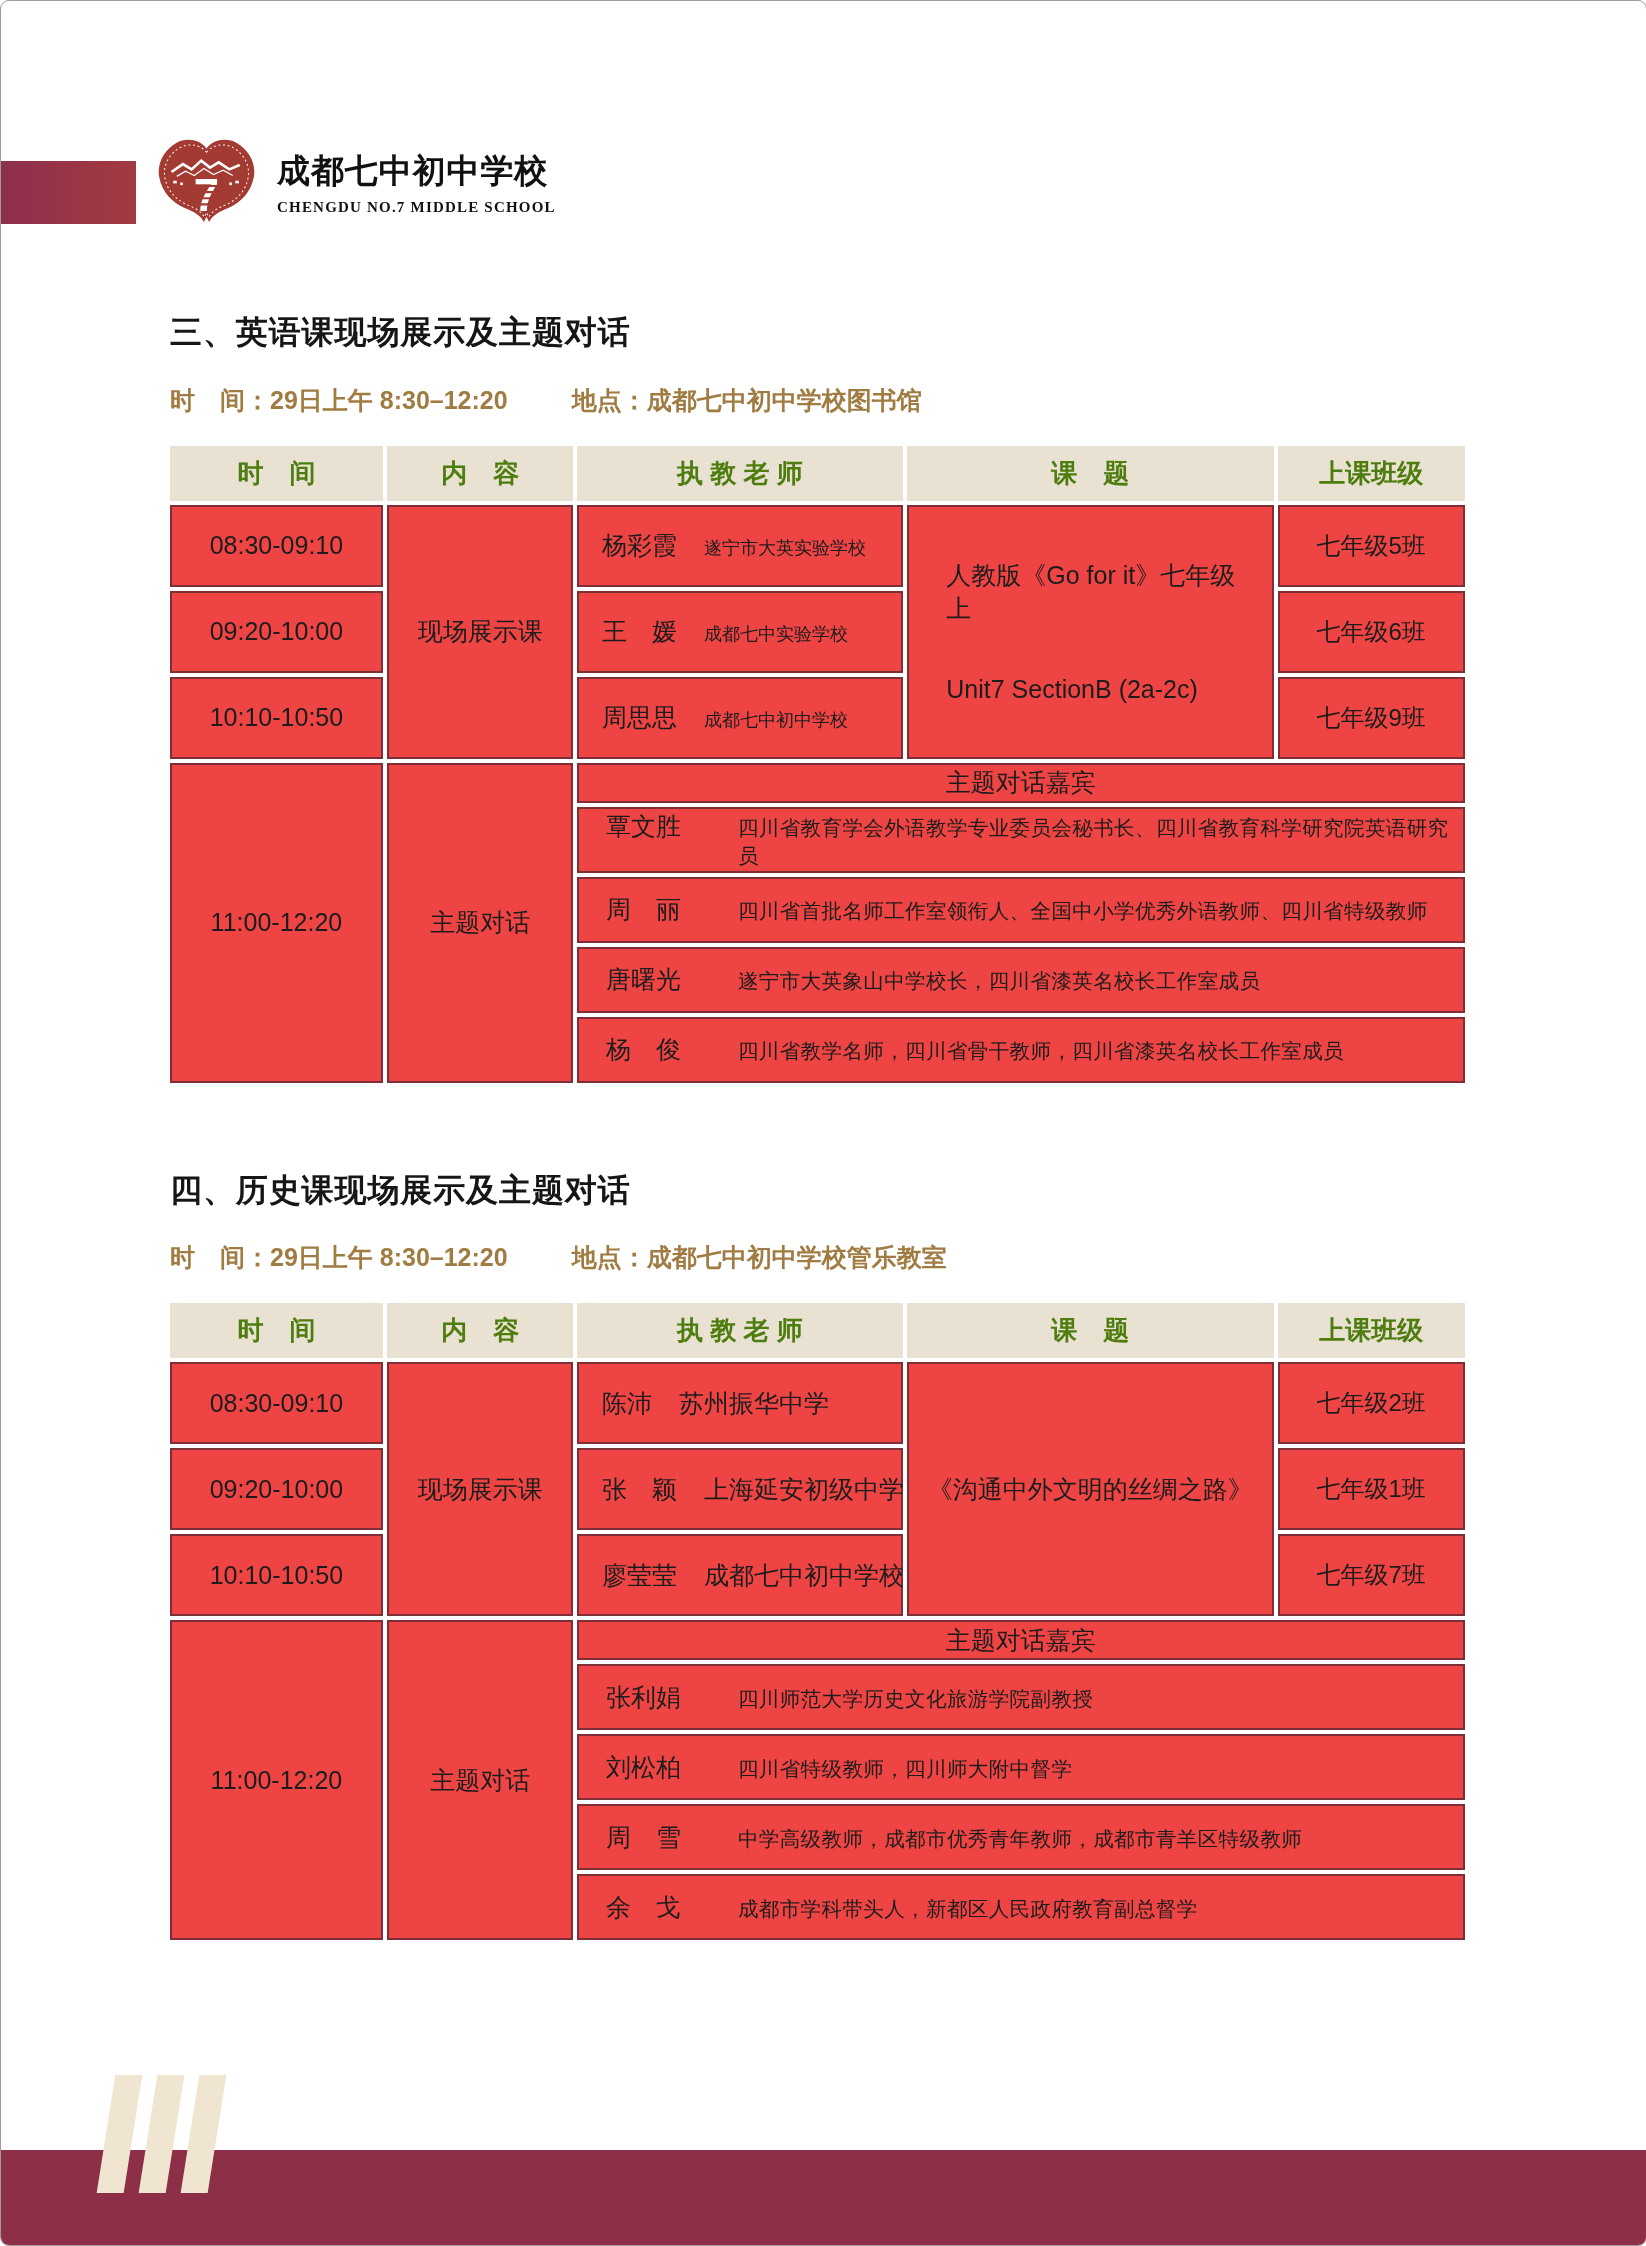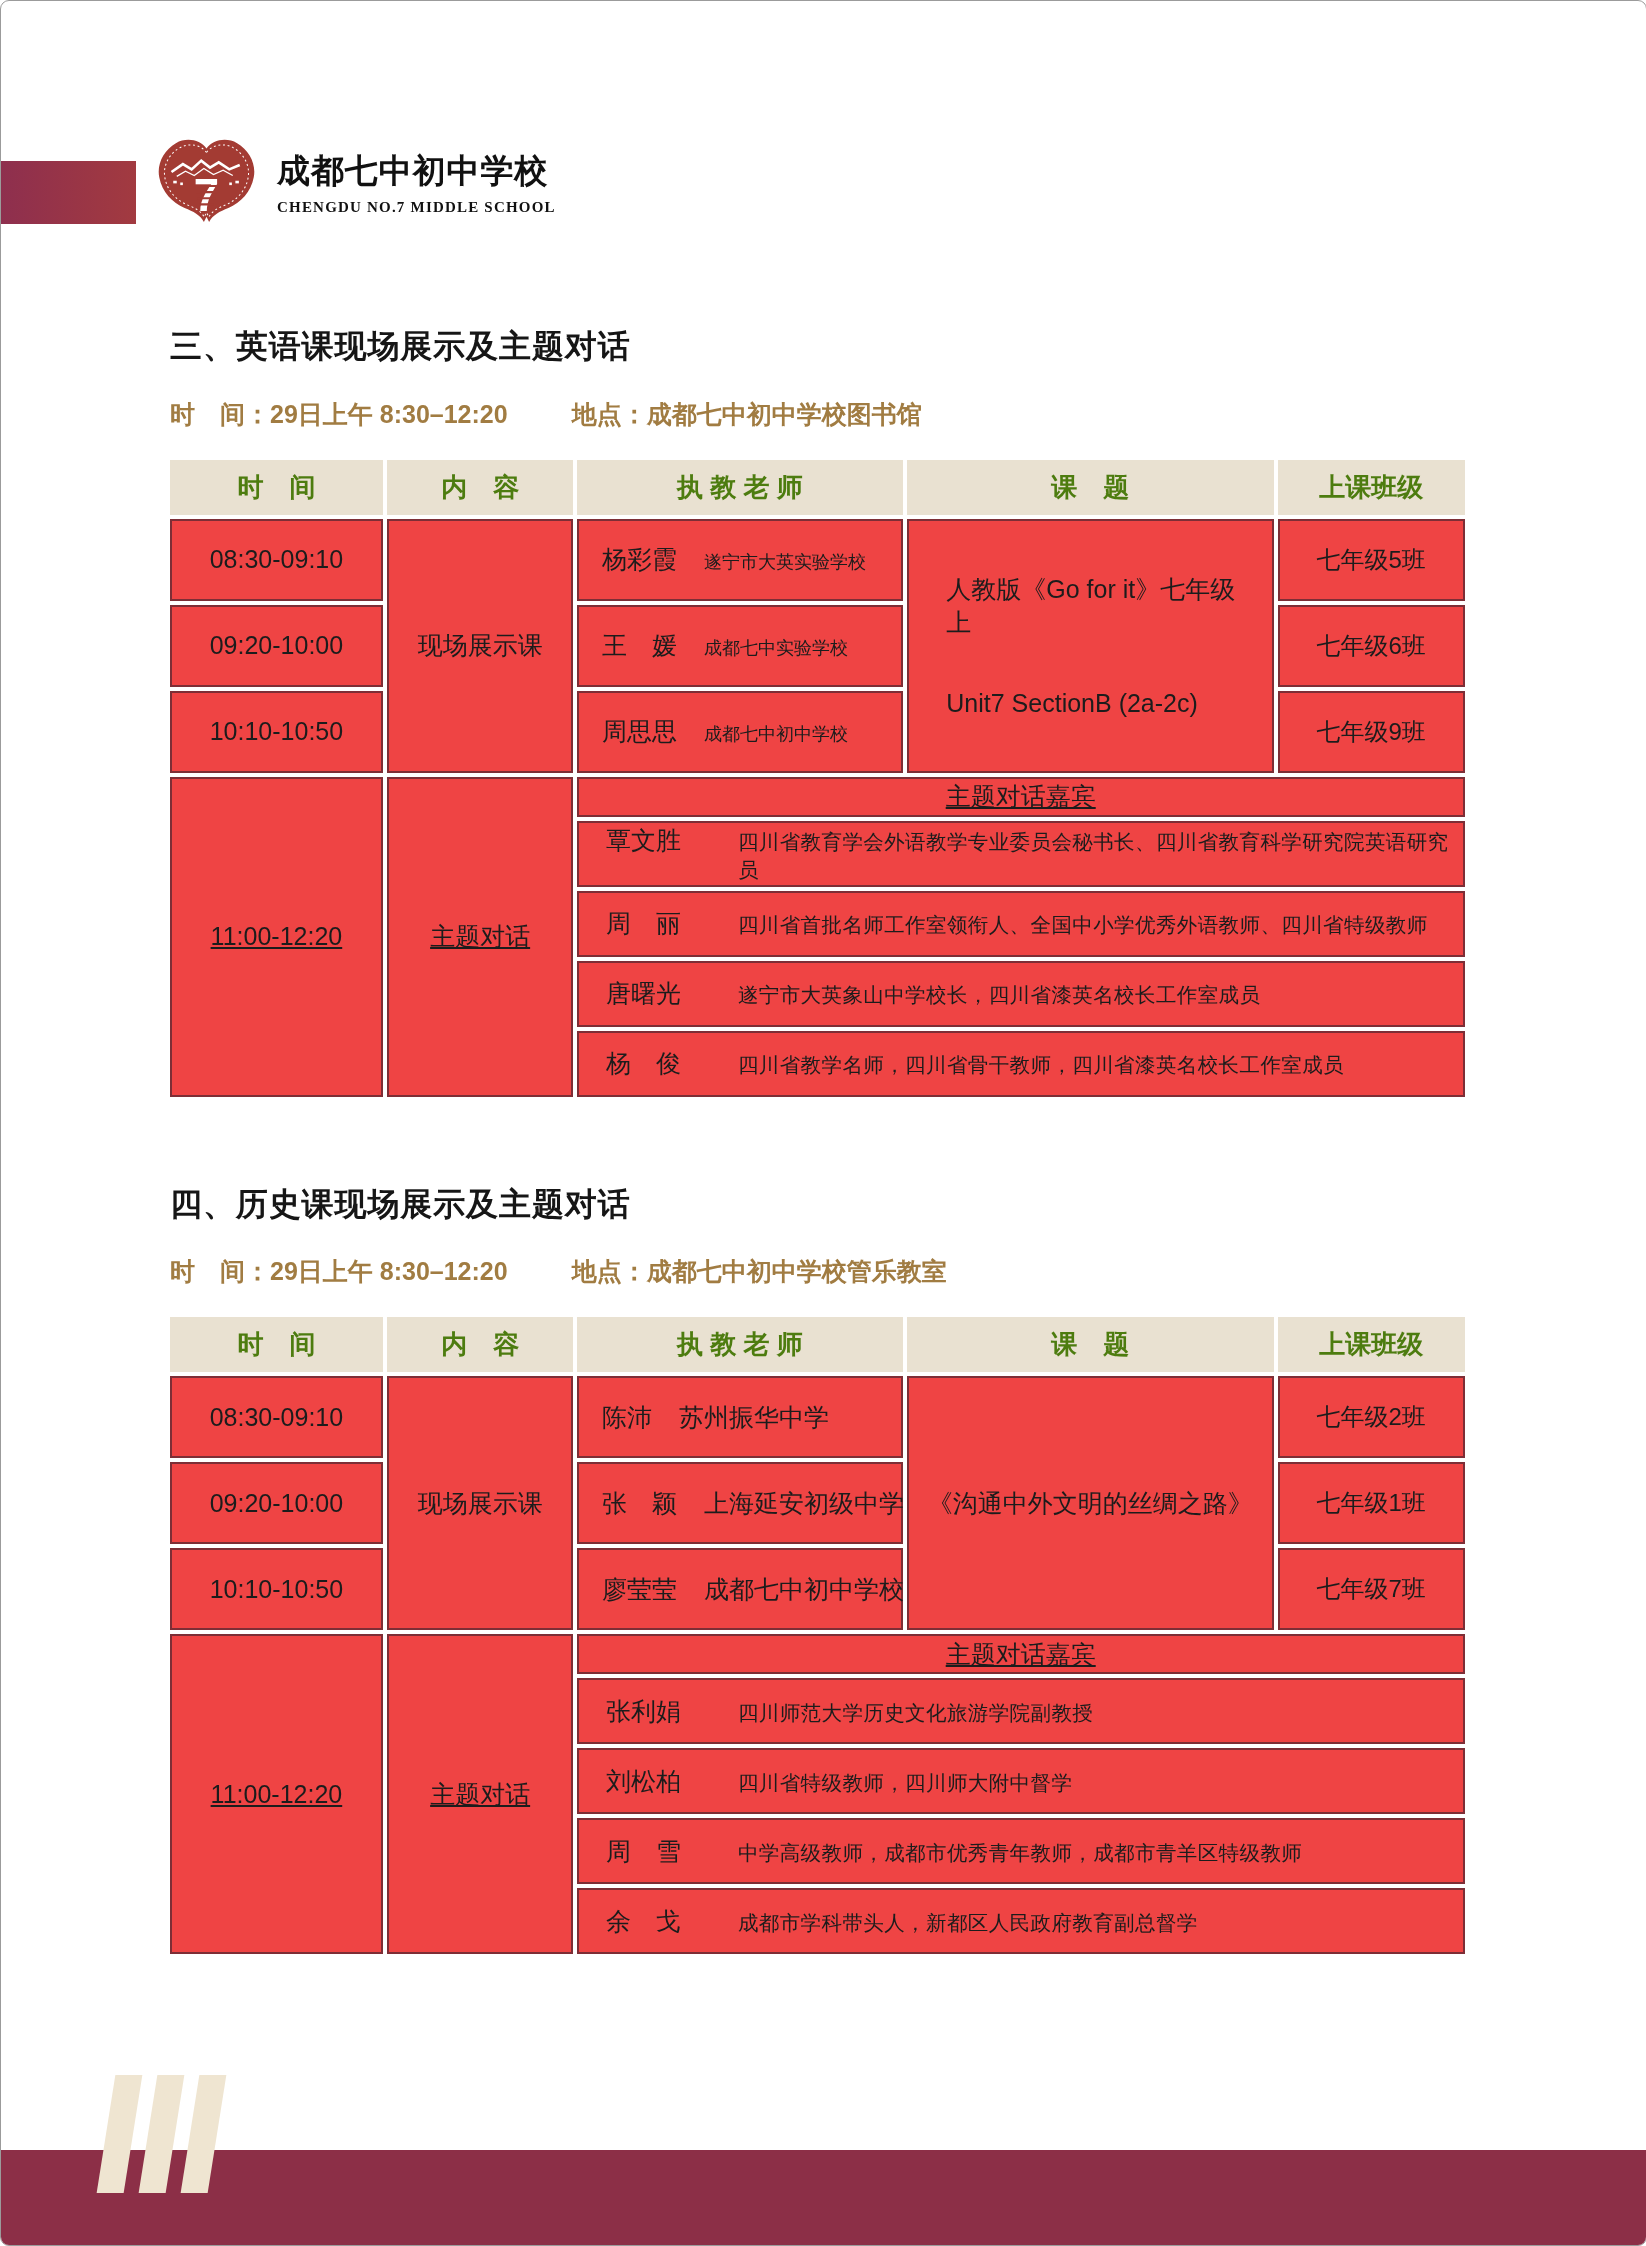--- a/index.html
+++ b/index.html
@@ -7,21 +7,21 @@
     --gold:#a17c42; --logored:#a33b33; --bar1:#8e2f4e; --bar2:#a23a40; --ink:#1c1c1c;
   }
   *{box-sizing:border-box;margin:0;padding:0;}
   body{width:1647px;height:2246px;background:#fff;font-family:"Liberation Sans","DejaVu Sans",sans-serif;color:var(--ink);}
   .page{position:absolute;inset:0;width:1647px;height:2246px;background:#fff;border:1.8px solid #9b9b9b;border-radius:9px;overflow:hidden;}
   .left-red-bar{position:absolute;left:0;top:160px;width:135px;height:63px;background:linear-gradient(90deg,var(--bar1),var(--bar2));}
   .brand{position:absolute;left:153px;top:135px;display:flex;align-items:center;gap:18px;}
   .brand-logo{width:105px;height:93px;}
   .brand-cn{font-size:33px;font-weight:bold;letter-spacing:0.9px;color:#111;}
   .brand-en{font-family:"Liberation Serif","DejaVu Serif",serif;font-weight:bold;font-size:15px;letter-spacing:1.2px;margin-top:4.5px;color:#111;}
-  .content{position:absolute;left:169px;top:324px;width:1303px;}
+  .content{position:absolute;left:169px;top:310px;width:1303px;}
   .sec-title{font-size:32px;font-weight:bold;color:#161616;margin-bottom:28.5px;letter-spacing:0.9px;}
   .meta{font-size:25px;font-weight:bold;color:var(--gold);}
   .meta-row{display:flex;align-items:baseline;}
   .meta-row + .meta-row{margin-top:14.3px;}
   .place{margin-left:64px;}
   .org{margin-left:36px;}
   table.schedule{border-collapse:separate;border-spacing:4.5px;table-layout:fixed;width:1303px;margin-top:25px;margin-left:-4.5px;}
   .c-time{width:212px;} .c-content{width:184px;} .c-teacher{width:323px;} .c-topic{width:364px;} .c-class{width:185px;}
   th{background:var(--beige);height:55px;font-size:26px;font-weight:bold;color:#4d7c0f;text-align:center;}
   td{border:2.7px solid var(--border);background:#ef4444;font-size:25px;vertical-align:middle;margin-left:40px;}
@@ -30,21 +30,21 @@
   td.teacher{padding-left:23px;}
   .t-wrap{display:flex;align-items:baseline;gap:27px;}
   .t-name{font-size:25px;white-space:nowrap;}
   .t-school{font-size:18px;white-space:nowrap;}
   .serif{font-family:"DejaVu Serif","Liberation Serif",serif;}
   .school-sans{font-family:"Liberation Sans","DejaVu Sans",sans-serif;font-size:25px;}
   td.topic{padding:18px;}
   .topic-inner{display:flex;flex-direction:column;justify-content:center;align-items:flex-start;gap:50px;padding-left:19.6px;}
   .topic-center .topic-inner{align-items:center;padding-left:0;}
   td.cls{font-size:24px;}
-  .guest-head-row td{height:40px;text-decoration:underline;}
+  .guest-head-row td{height:40px;}
   td.guest-head{font-size:25px;}
   .guest-row td{height:66px;}
   td.guest{padding-left:27px;}
   .g-wrap{display:flex;align-items:baseline;gap:39px;}
   .g-name{font-size:25px;white-space:nowrap;min-width:93px;}
   .g-desc{font-size:20.5px;letter-spacing:0.4px;}
   .section-gap{margin-top:82px;display:block;}
   .slashes{position:absolute;left:105px;bottom:52px;display:flex;gap:15px;z-index:2;}
   .slash{width:27px;height:118px;background:var(--slash);transform:skewX(-9deg);}
   .bottom-band{position:absolute;left:0;right:0;bottom:0;height:95px;background:var(--band);z-index:1;}

